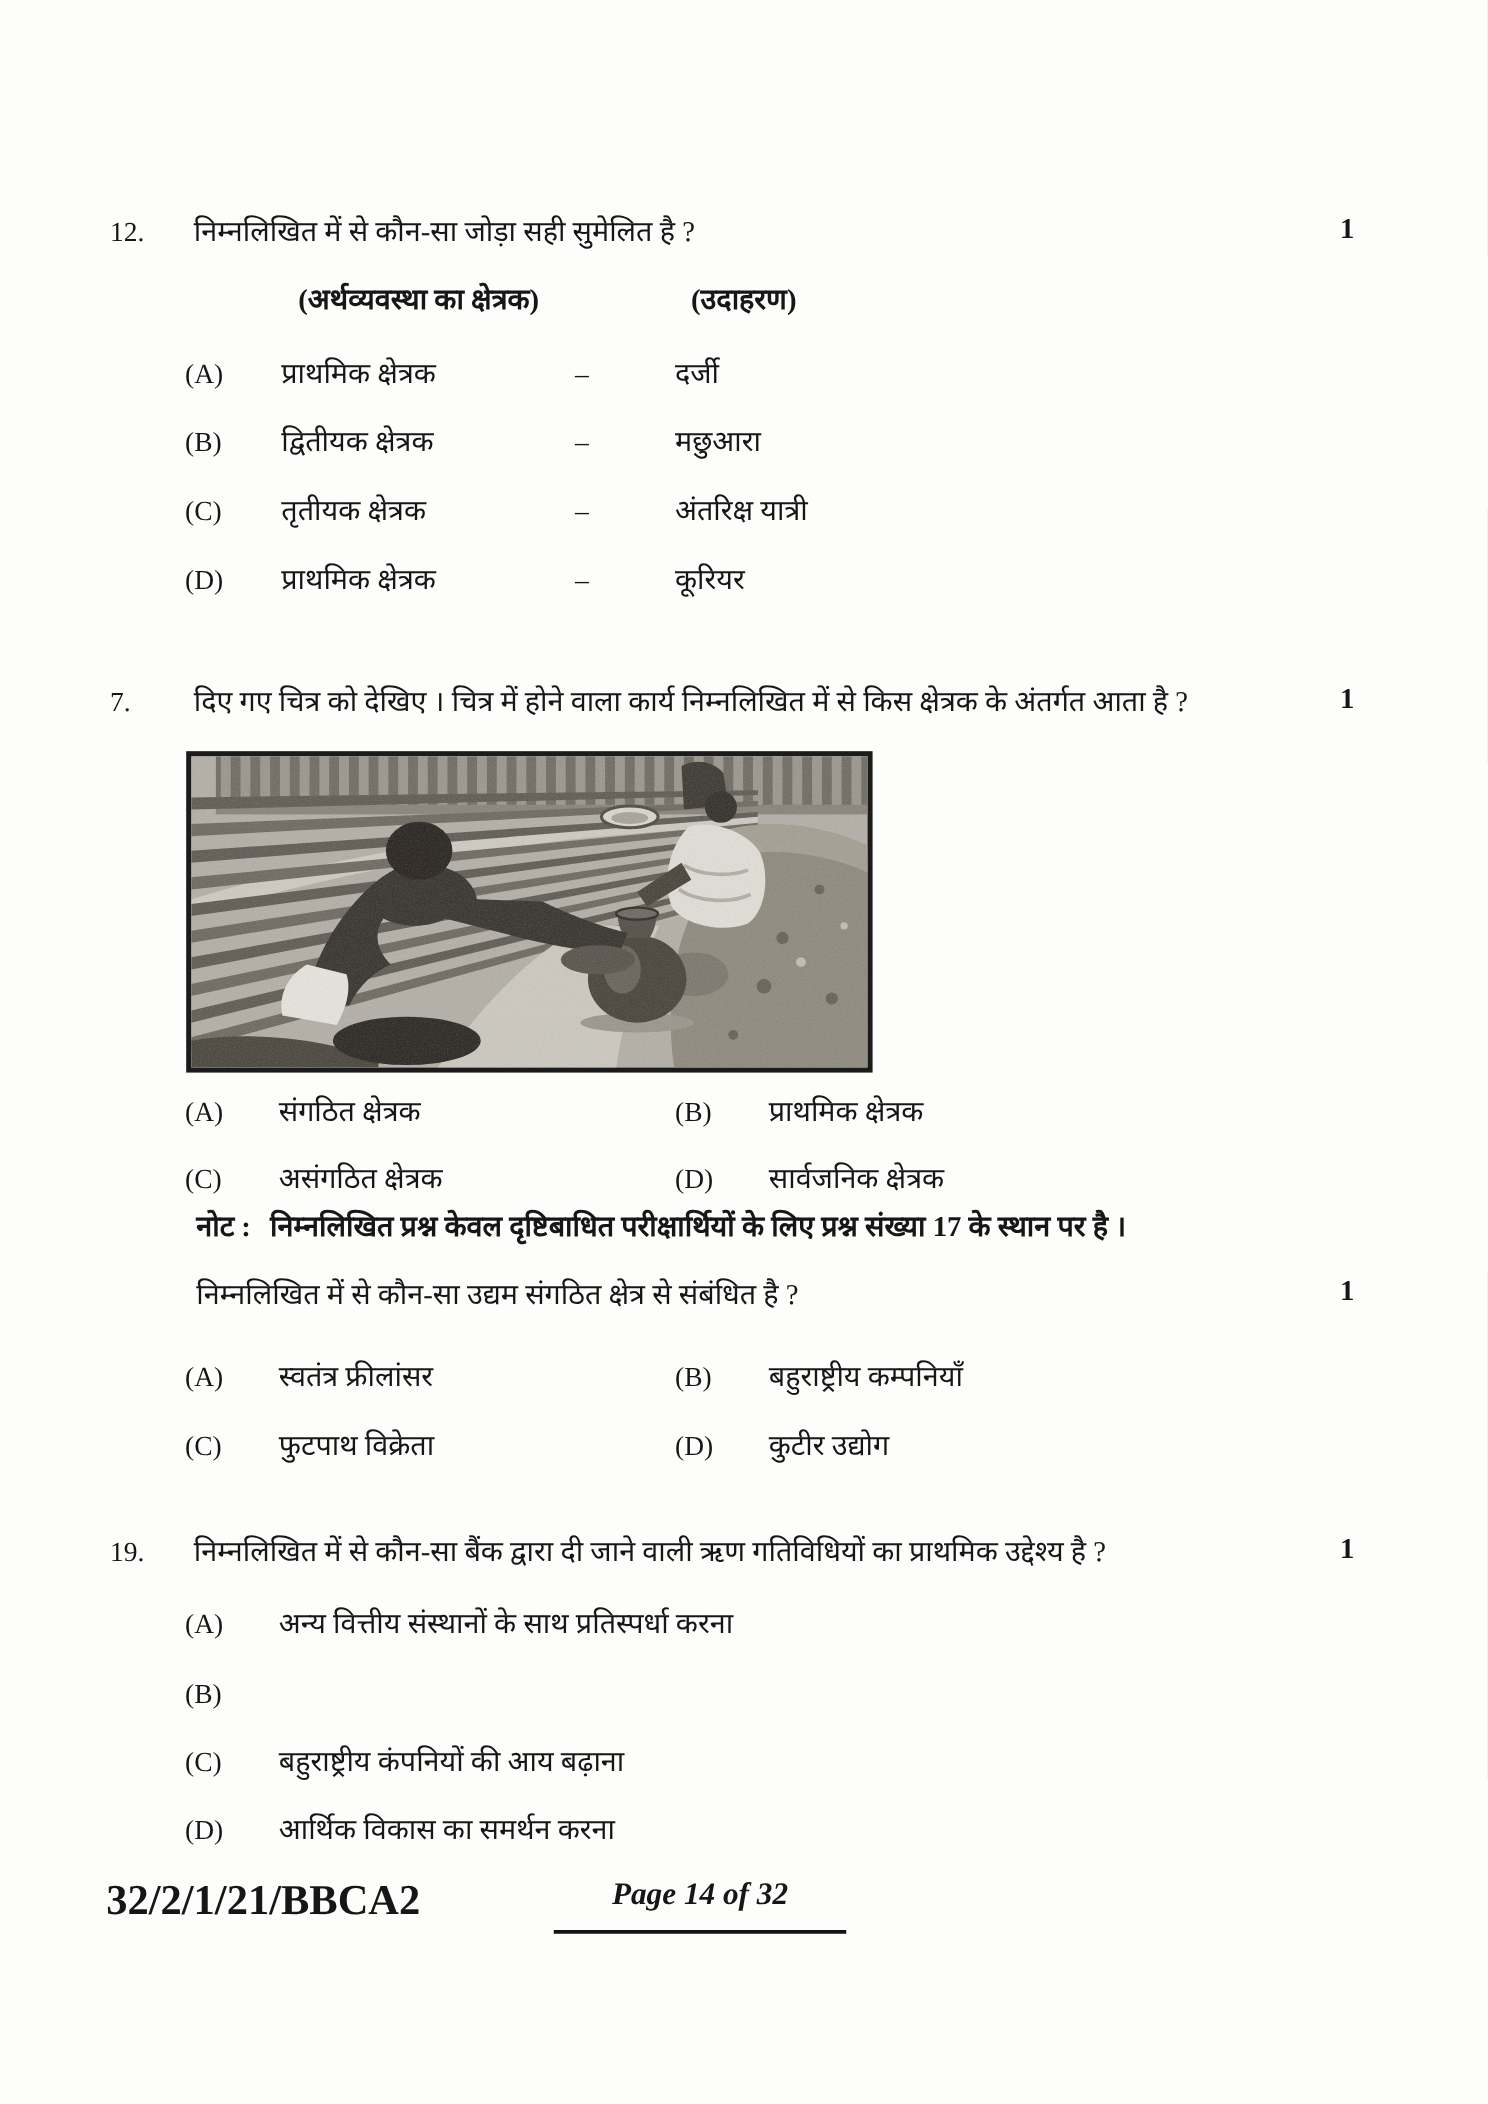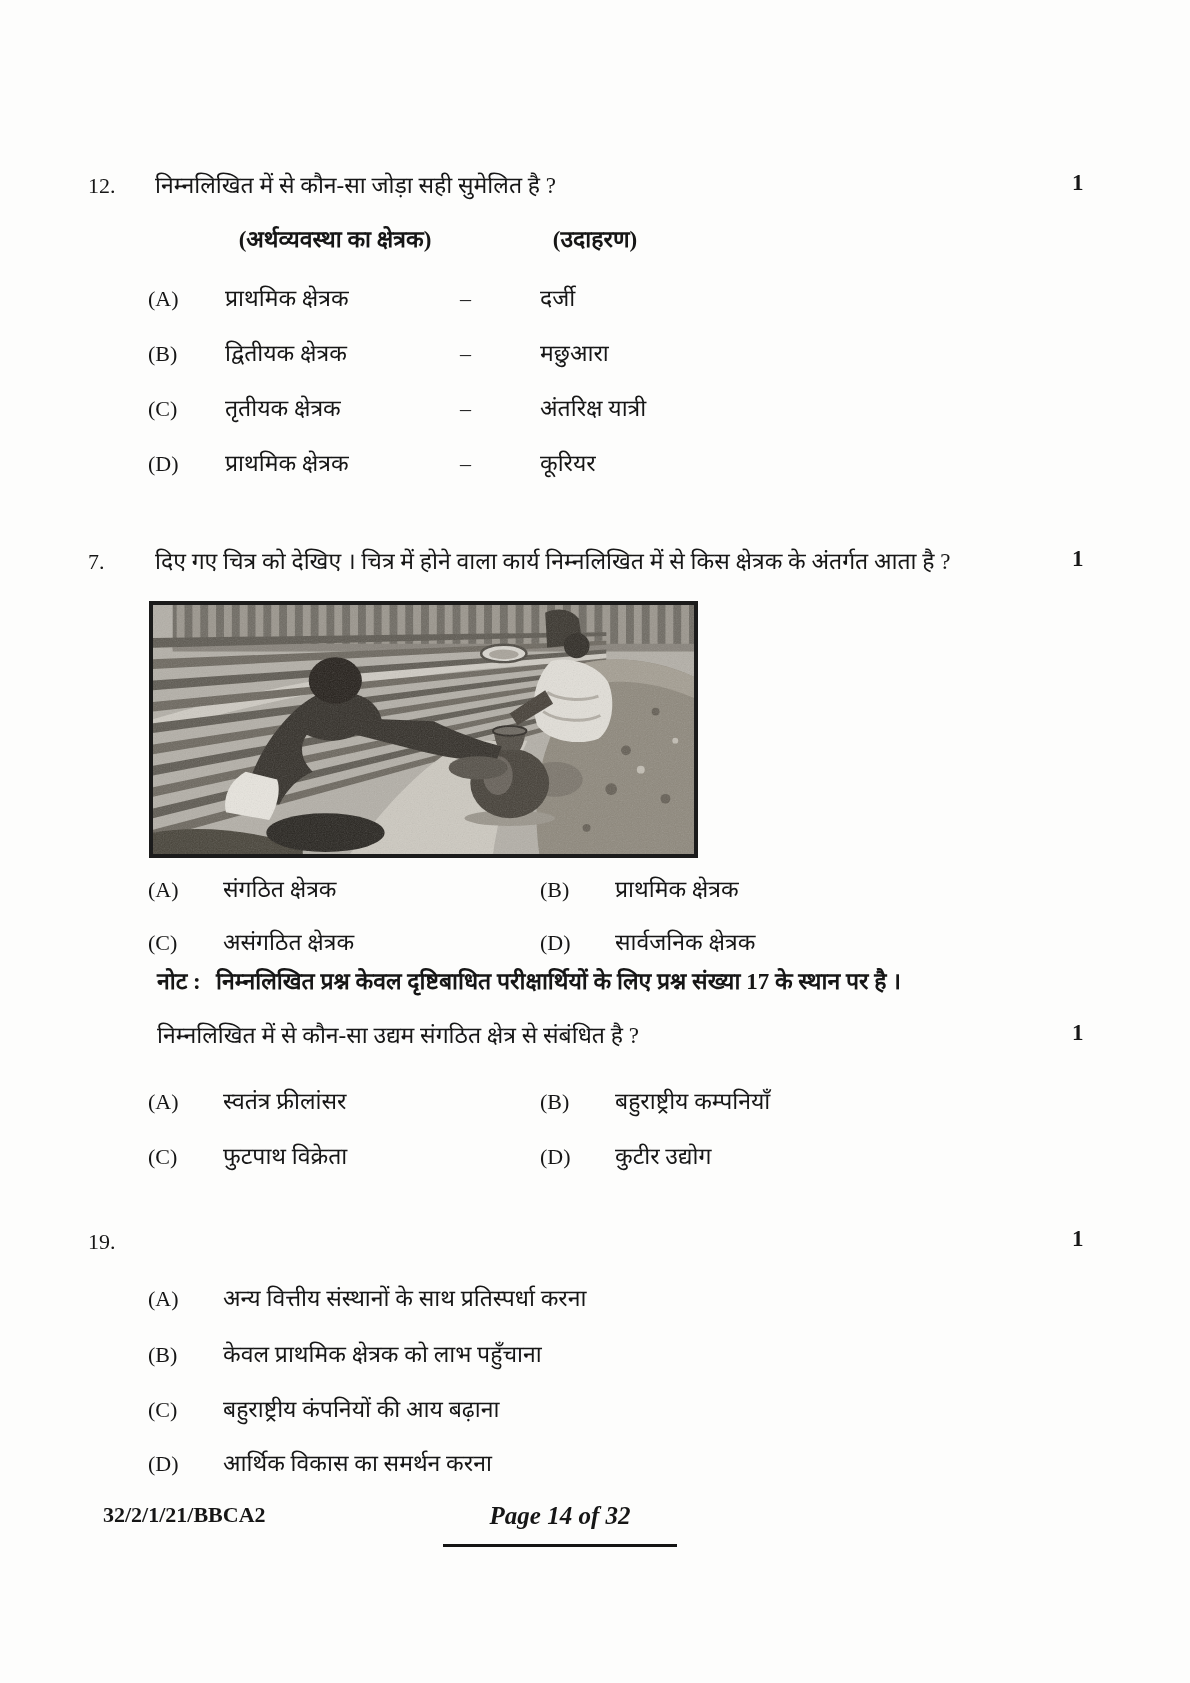--- a/index.html
+++ b/index.html
@@ -29,21 +29,21 @@
   .m-example{left:520px;}
   .hdr1{left:198px;width:234px;text-align:center;font-weight:bold;}
   .hdr2{left:503px;width:144px;text-align:center;font-weight:bold;}
   .photo-frame{
     position:absolute;left:149px;top:601px;width:549px;height:257px;
     border:4px solid #1b1b1b;box-sizing:border-box;background:#b3afa7;
   }
   .photo-frame svg{display:block;width:100%;height:100%;}
   .note-label{left:137px;}
   .note-text{left:196px;}
-  .footer-code{left:85px;font-size:22px;font-weight:bold;margin-left:18px;}
+  .footer-code{left:85px;font-size:34px;font-weight:bold;}
   .footer-page{
     left:443px;width:234px;text-align:center;
     font-size:25px;font-weight:bold;font-style:italic;
   }
   .footer-rule{
     position:absolute;left:443px;top:1544px;width:234px;height:0;
     border-top:3px solid #141414;
   }
 </style>
 </head>
@@ -187,27 +187,27 @@
   <span class="abs dev optA-text" style="top:1086px">स्वतंत्र फ्रीलांसर</span>
   <span class="abs lat optB-letter" style="top:1086px">(B)</span>
   <span class="abs dev optB-text" style="top:1086px">बहुराष्ट्रीय कम्पनियाँ</span>
 
   <span class="abs lat optA-letter" style="top:1141px">(C)</span>
   <span class="abs dev optA-text" style="top:1141px">फुटपाथ विक्रेता</span>
   <span class="abs lat optB-letter" style="top:1141px">(D)</span>
   <span class="abs dev optB-text" style="top:1141px">कुटीर उद्योग</span>
 
   <span class="abs lat qnum" style="top:1226px">19.</span>
+  <span class="abs dev qtext" style="top:1226px">निम्नलिखित में से कौन-सा बैंक द्वारा दी जाने वाली ऋण गतिविधियों का प्राथमिक उद्देश्य है ?</span>
   <span class="abs mark" style="top:1226px">1</span>
 
   <span class="abs lat optA-letter" style="top:1283px">(A)</span>
   <span class="abs dev optA-text" style="top:1283px">अन्य वित्तीय संस्थानों के साथ प्रतिस्पर्धा करना</span>
 
   <span class="abs lat optA-letter" style="top:1339px">(B)</span>
-  <span class="abs dev optA-text" style="top:1339px">केवल प्राथमिक क्षेत्रक को लाभ पहुँचाना</span>
 
   <span class="abs lat optA-letter" style="top:1394px">(C)</span>
   <span class="abs dev optA-text" style="top:1394px">बहुराष्ट्रीय कंपनियों की आय बढ़ाना</span>
 
   <span class="abs lat optA-letter" style="top:1448px">(D)</span>
   <span class="abs dev optA-text" style="top:1448px">आर्थिक विकास का समर्थन करना</span>
 
   <span class="abs footer-code" style="top:1502px">32/2/1/21/BBCA2</span>
   <span class="abs footer-page" style="top:1502px">Page 14 of 32</span>
   <div class="footer-rule"></div>

